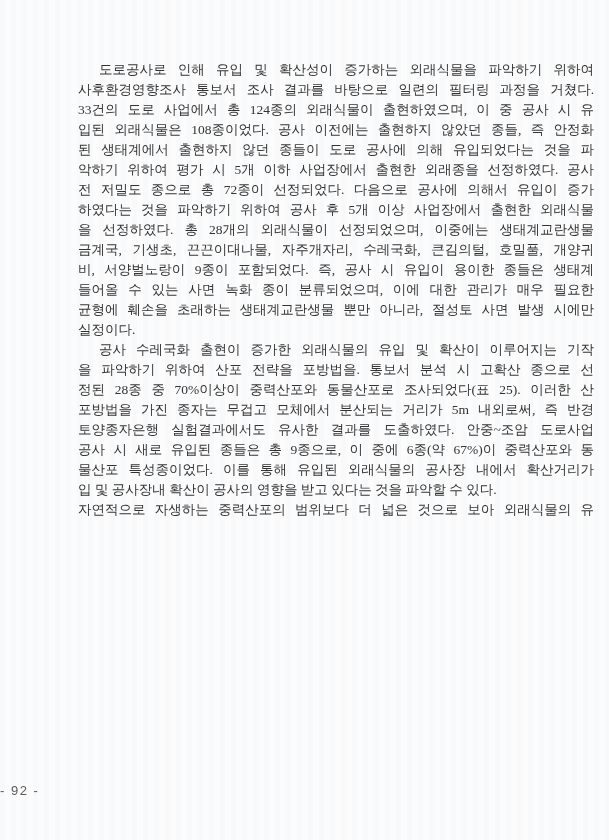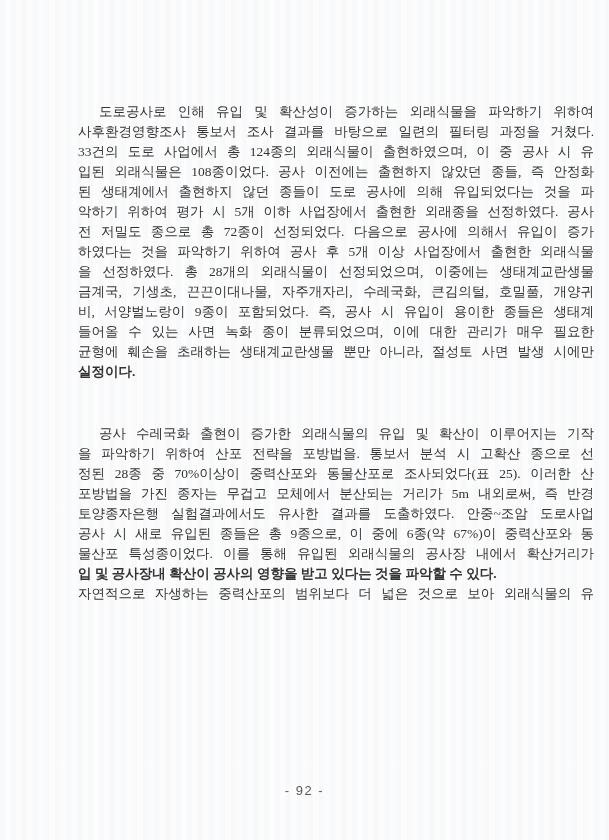--- a/index.html
+++ b/index.html
@@ -25,32 +25,31 @@
     height: 20px;
     line-height: 20px;
     font-size: 13.5px;
     text-align: justify;
     text-align-last: justify;
     word-break: keep-all;
     overflow: hidden;
     white-space: normal;
     color: #333333;
   }
-  .line.first { text-indent: 21px; margin-top: 42px; }
+  .line.first { text-indent: 21px; }
   .line.last {
     text-align: right;
     text-align-last: left;
-    font-weight: bold;
   }
   .page-footer {
     position: absolute;
     left: 0;
     top: 781px;
     width: 609px;
-    text-align: center;
+    text-align: left;
   }
   .page-number {
     font-size: 13px;
     letter-spacing: 1.5px;
     color: #5a5a5a;
     font-family: "Liberation Sans", "DejaVu Sans", sans-serif;
   }
 </style>
 </head>
 <body>

